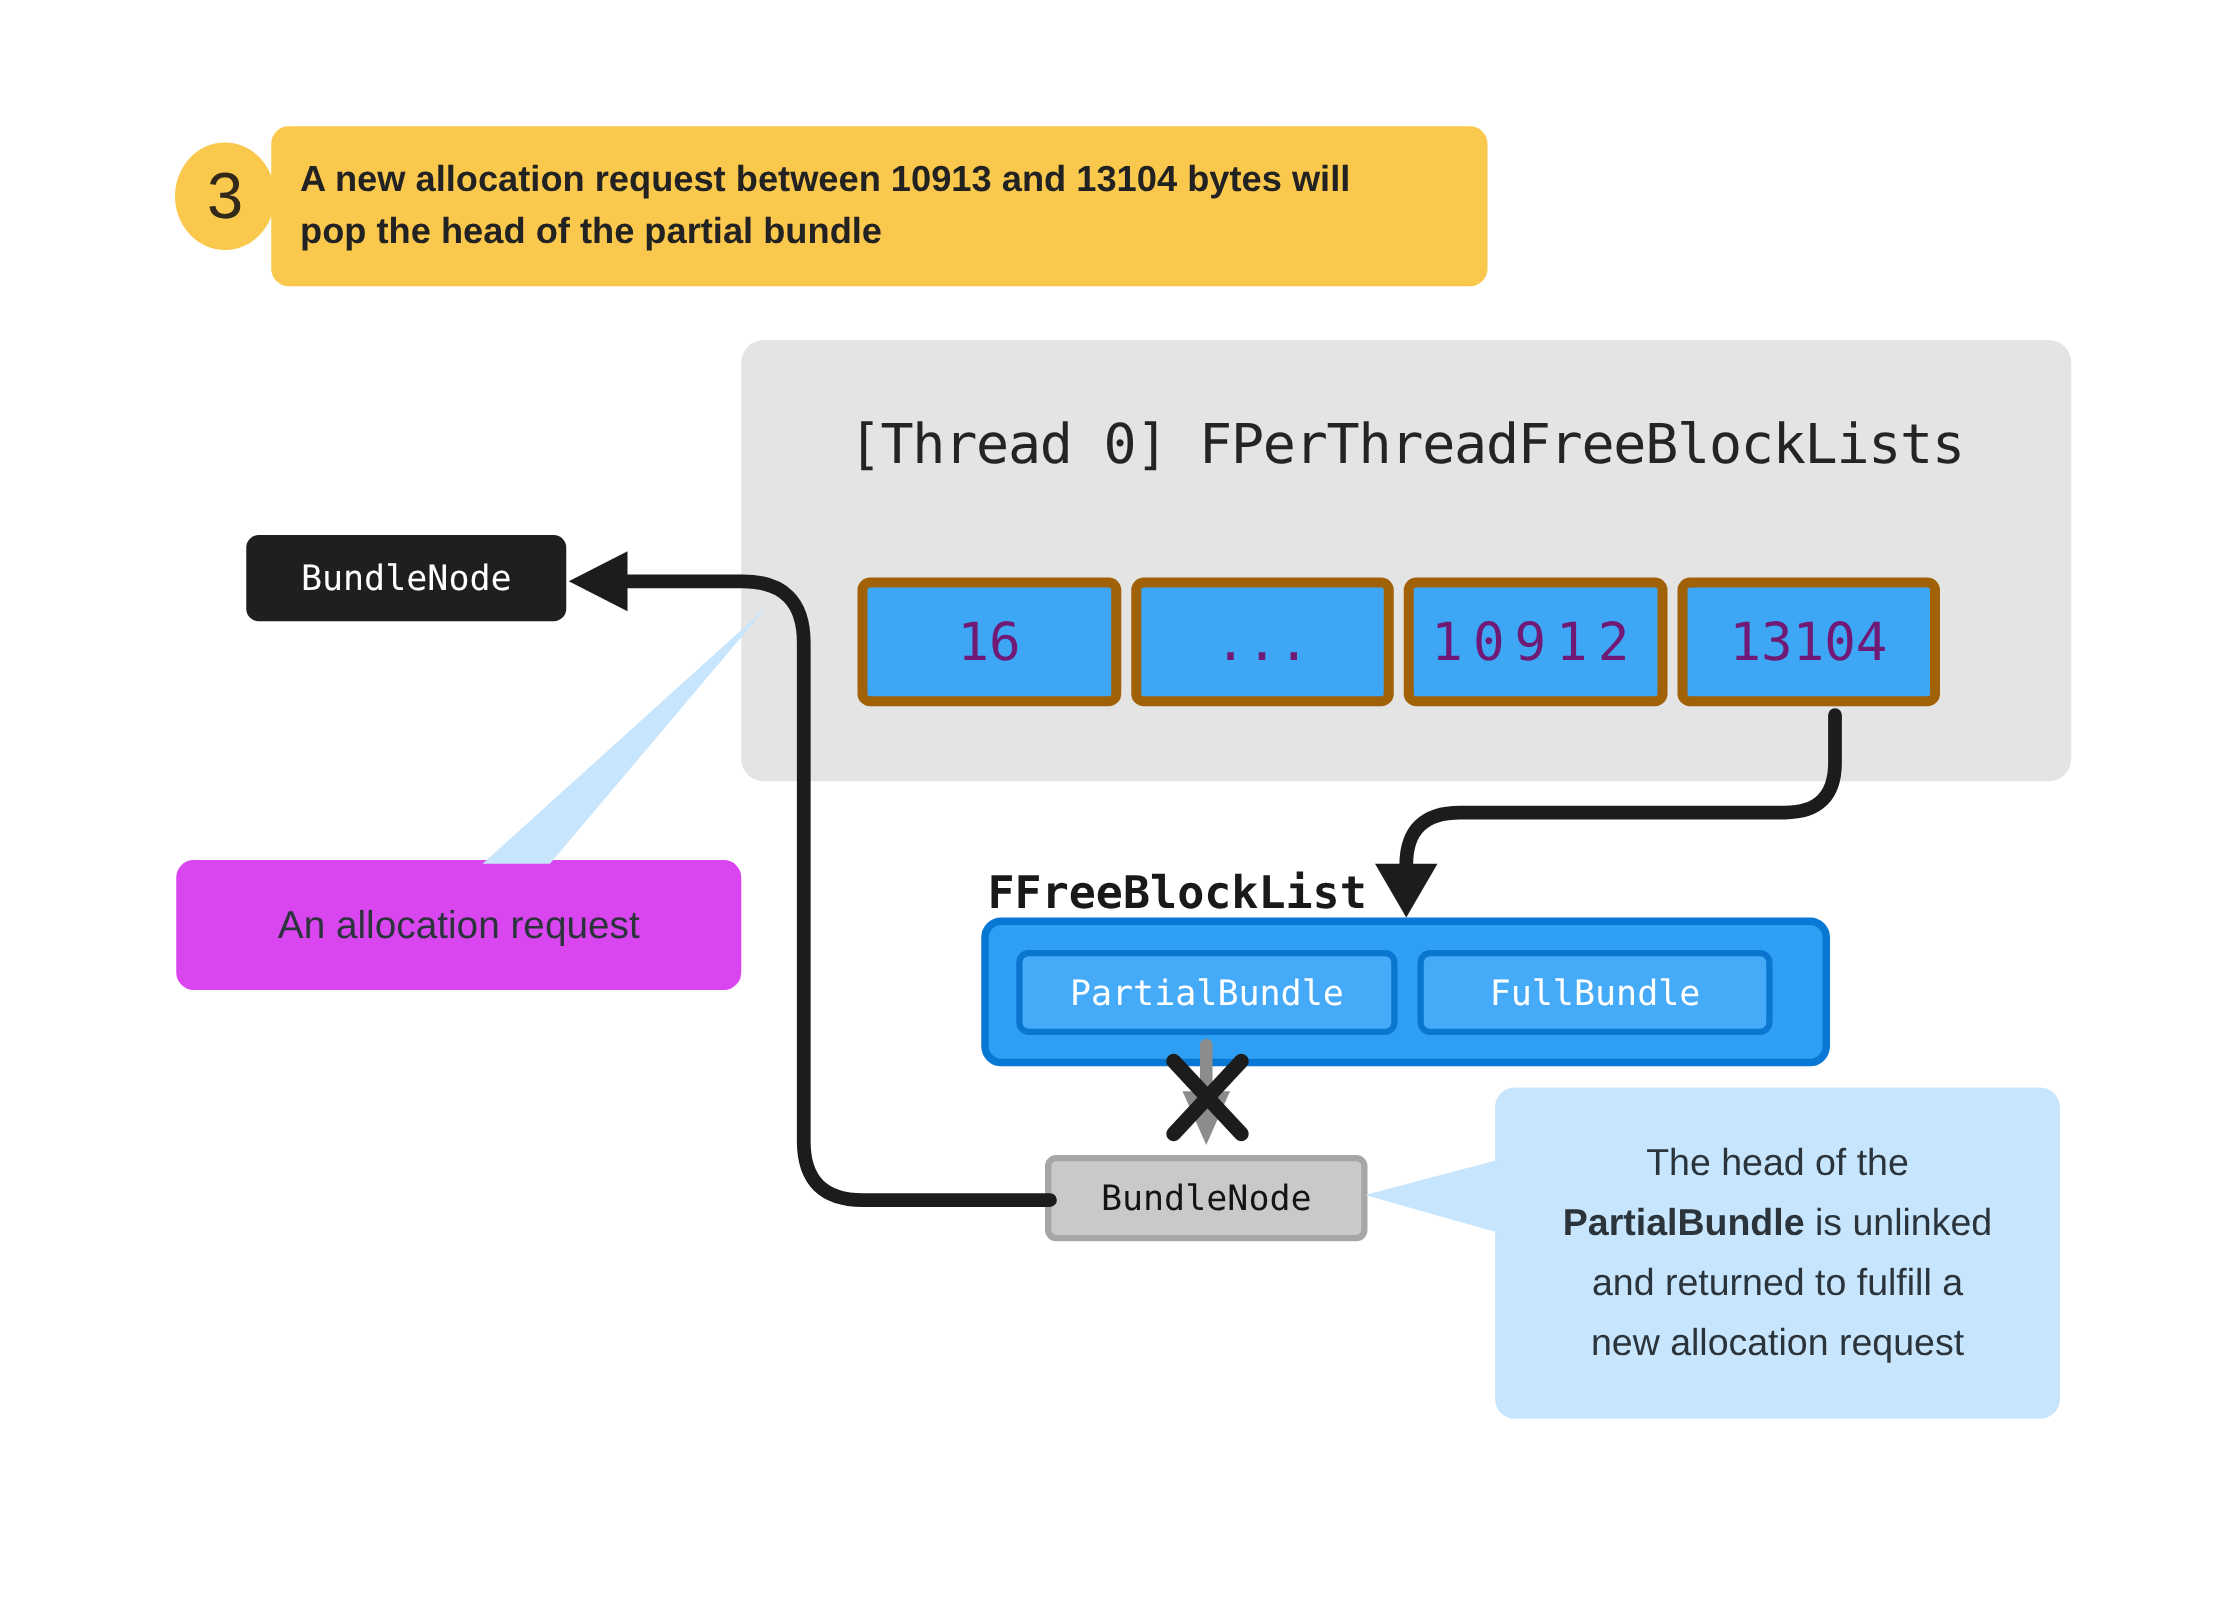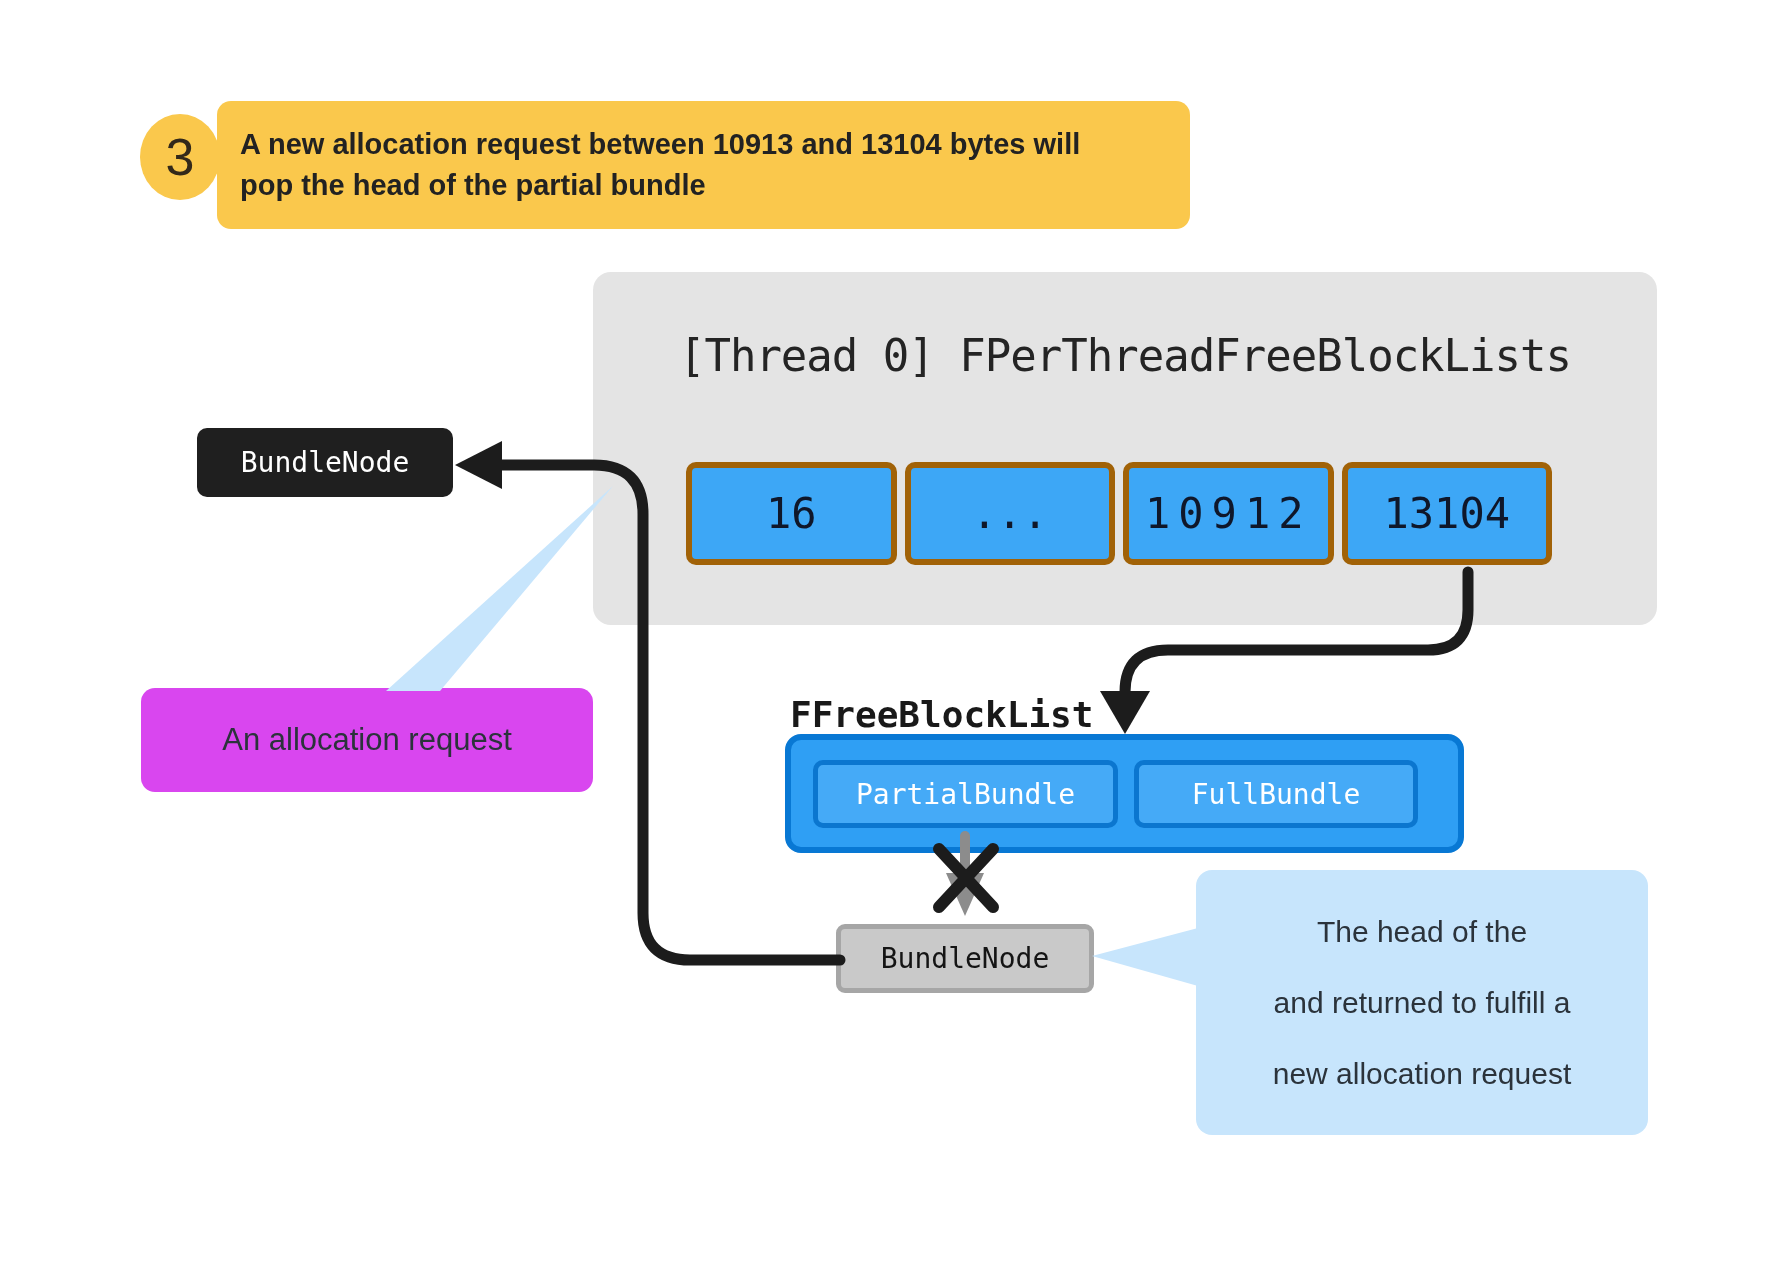--- a/index.html
+++ b/index.html
@@ -29,23 +29,23 @@
   }
   .thread-title{
     position:absolute;left:593px;top:330px;width:1064px;text-align:center;
     font-size:44px;font-weight:400;color:#242424;letter-spacing:-1px;
   }
   .block-row{
     position:absolute;left:686px;top:462px;width:866px;height:103px;
     display:flex;gap:8px;
   }
   .block-cell{
-    flex:1;background:#3DA7F6;border:6px solid #a16207;border-radius:10px;
+    flex:1;background:#3DA7F6;border:8px solid #a16207;border-radius:10px;
     display:flex;align-items:center;justify-content:center;
-    color:#0f172a;font-size:42px;font-weight:500;
+    color:#701a75;font-size:42px;font-weight:500;
   }
   .block-cell:nth-child(3){letter-spacing:8px;}
 
   
   .node-black{
     position:absolute;left:197px;top:428px;width:256px;height:69px;
     background:#1F1F1F;border-radius:10px;display:flex;align-items:center;justify-content:center;
     color:#ffffff;font-size:28px;font-weight:500;
   }
 
@@ -80,21 +80,21 @@
     background:#C9C9C9;border:5px solid #A6A6A6;border-radius:9px;
     display:flex;align-items:center;justify-content:center;
     color:#141414;font-size:28px;font-weight:500;
   }
 
   
   .callout-head{
     position:absolute;left:1196px;top:870px;width:452px;height:265px;
     background:#C7E5FC;border-radius:16px;
     display:flex;flex-direction:column;align-items:center;justify-content:center;
-    font-size:30px;line-height:48px;color:#2b333b;text-align:center;gap:23px;
+    font-size:30px;line-height:48px;color:#2b333b;text-align:center;
   }
   .callout-head .b{font-weight:700;}
 
   
   #overlay{position:absolute;left:0;top:0;width:1792px;height:1280px;pointer-events:none;}
 </style>
 </head>
 <body>
 
 <div id="canvas">
@@ -124,20 +124,21 @@
 
   <div class="fbl-label mono">FFreeBlockList</div>
   <div class="fbl-container"></div>
   <div class="bundle-cell bundle-partial mono">PartialBundle</div>
   <div class="bundle-cell bundle-full mono">FullBundle</div>
 
   <div class="node-gray mono">BundleNode</div>
 
   <div class="callout-head">
     <span>The head of the</span>
+    <span><span class="b">PartialBundle</span><span> is unlinked</span></span>
     <span>and returned to fulfill a</span>
     <span>new allocation request</span>
   </div>
 
   <svg id="overlay" viewBox="0 0 1792 1280">
 
     <polygon points="386,691 440,691 613,486" fill="#C7E5FC"></polygon>
 
     <polygon points="1198,928 1198,986 1092,956" fill="#C7E5FC"></polygon>
 

